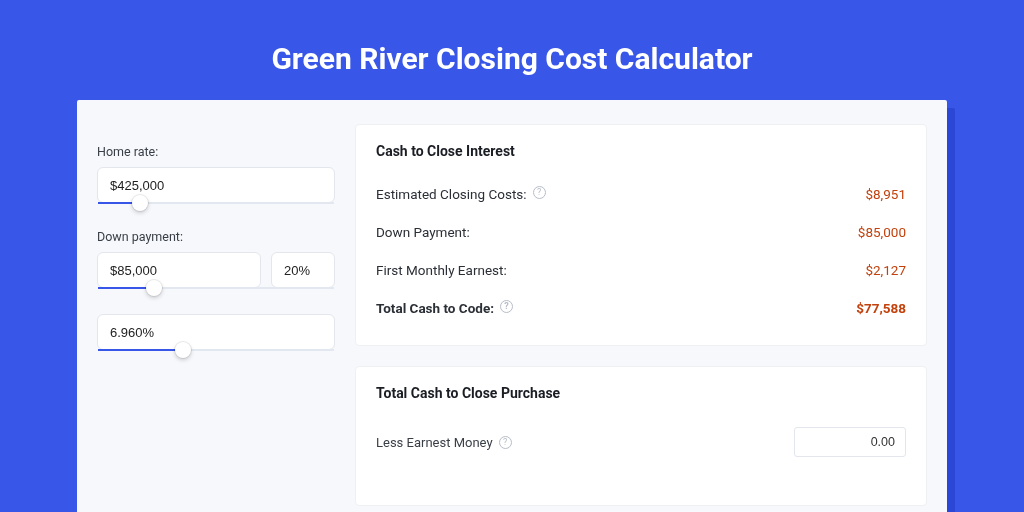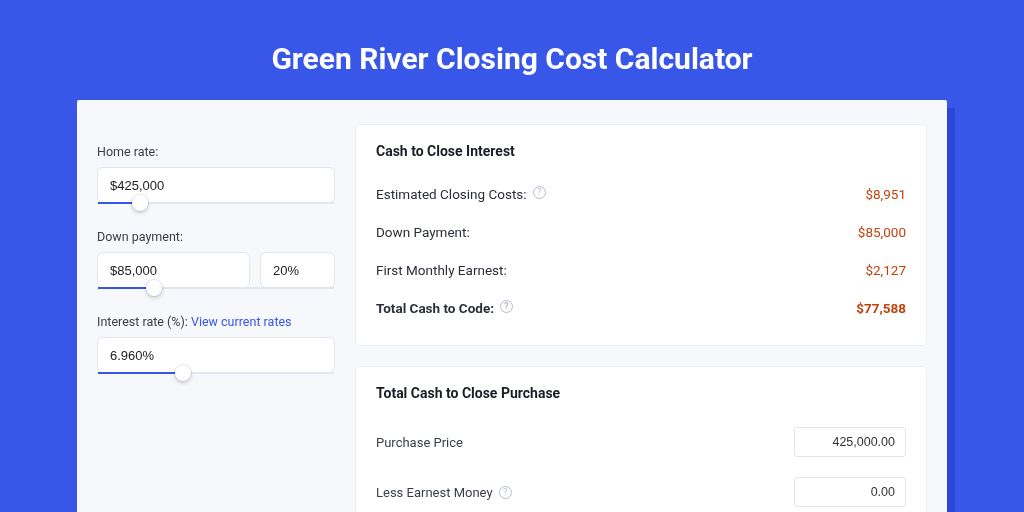--- a/index.html
+++ b/index.html
@@ -9,21 +9,21 @@
   .stage { position: relative; margin: 24px auto 0 auto; width: 870px; }
   .shadow-panel { position: absolute; top: 8px; left: 8px; width: 870px; height: 600px; background: #2a47d6; border-radius: 2px; }
   .app-panel { position: absolute; top: 0; left: 0; width: 870px; background: #f6f8fb; border-radius: 2px; display: flex; padding: 24px 20px 40px 20px; gap: 20px; height: 600px; }
   .left-col { width: 238px; padding-top: 20px; }
   .right-col { flex: 1; display: flex; flex-direction: column; gap: 20px; }
   .field { margin-bottom: 20px; }
   .field-label { font-size: 12.5px; color: #3a3f47; margin-bottom: 8px; display: block; }
   .text-input { width: 100%; height: 36px; background: #fff; border: 1px solid #e3e6ec; border-radius: 6px; padding: 0 12px; font-size: 13px; color: #222; }
   .row-pair { display: flex; gap: 10px; }
   .row-pair .text-input.big { flex: 1; }
-  .row-pair .text-input.sm { width: 75px; }
+  .row-pair .text-input.sm { width: 64px; }
   .slider-wrap { position: relative; height: 0; }
   .slider-track { position: absolute; top: -1px; left: 1px; right: 1px; height: 2px; background: #e3e8f0; }
   .slider-fill { position: absolute; top: -1px; left: 1px; height: 2px; background: #3857e8; }
   .slider-thumb { position: absolute; top: -8px; width: 16px; height: 16px; border-radius: 50%; background: #fff; box-shadow: 0 0 0 1px rgba(0,0,0,0.08), 0 2px 4px rgba(0,0,0,0.18); }
   .link { color: #3857e8; text-decoration: none; font-size: 12.5px; }
   .card { background: #fff; border: 1px solid #eef0f4; border-radius: 4px; padding: 18px 20px; }
   .card-title { font-size: 14px; font-weight: 700; color: #1a1d23; margin-bottom: 16px; }
   .summary-row { display: flex; justify-content: space-between; align-items: center; padding: 11px 0; font-size: 13.5px; color: #2b2f36; }
   .summary-row.total .s-label, .summary-row.total .s-val { font-weight: 700; }
   .s-label { display: flex; gap: 6px; }
@@ -62,24 +62,20 @@
           <input class="text-input sm" value="20%" style="">
         </div>
         <div class="slider-wrap">
           <div class="slider-track"></div>
           <div class="slider-fill" style="width:24%"></div>
           <div class="slider-thumb" style="left:calc(24% - 8px)"></div>
         </div>
       </div>
 
       <div class="field" style="margin-top:26px">
-        <label class="field-label">
-          <span>Interest rate (%):</span>
-          <a href="#" class="link">View current rates</a>
-        </label>
         <input class="text-input" value="6.960%" style="">
         <div class="slider-wrap">
           <div class="slider-track"></div>
           <div class="slider-fill" style="width:36%"></div>
           <div class="slider-thumb" style="left:calc(36% - 8px)"></div>
         </div>
       </div>
 
     </div>
 
@@ -115,26 +111,20 @@
             <span>Total Cash to Code:</span>
             <span class="help-ic">?</span>
           </span>
           <span class="s-val">$77,588</span>
         </div>
       </div>
 
       <div class="card">
         <div class="card-title">Total Cash to Close Purchase</div>
 
-        <div class="ws-row">
-          <span class="ws-label">
-            <span>Purchase Price</span>
-          </span>
-          <input class="ws-input" value="425,000.00" style="">
-        </div>
 
         <div class="ws-row">
           <span class="ws-label">
             <span>Less Earnest Money</span>
             <span class="help-ic">?</span>
           </span>
           <input class="ws-input" value="0.00" style="">
         </div>
 
         <div class="ws-row">

